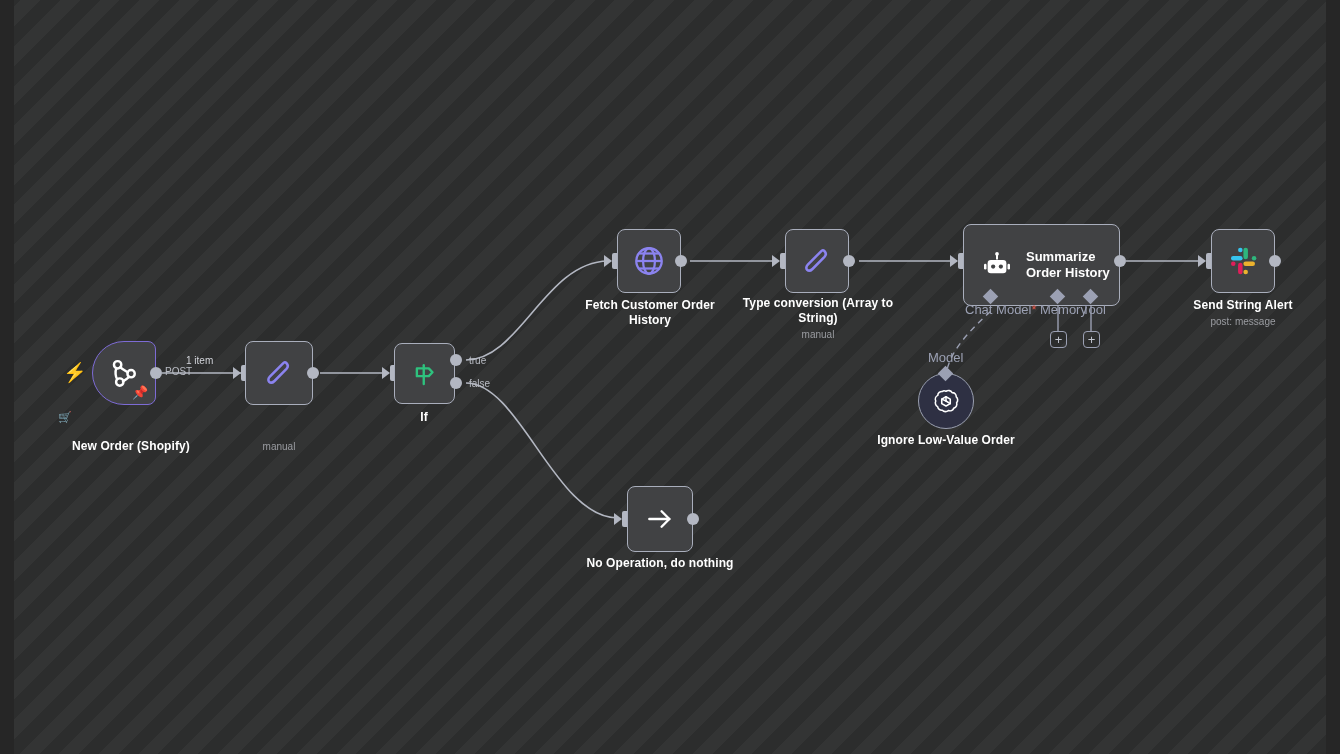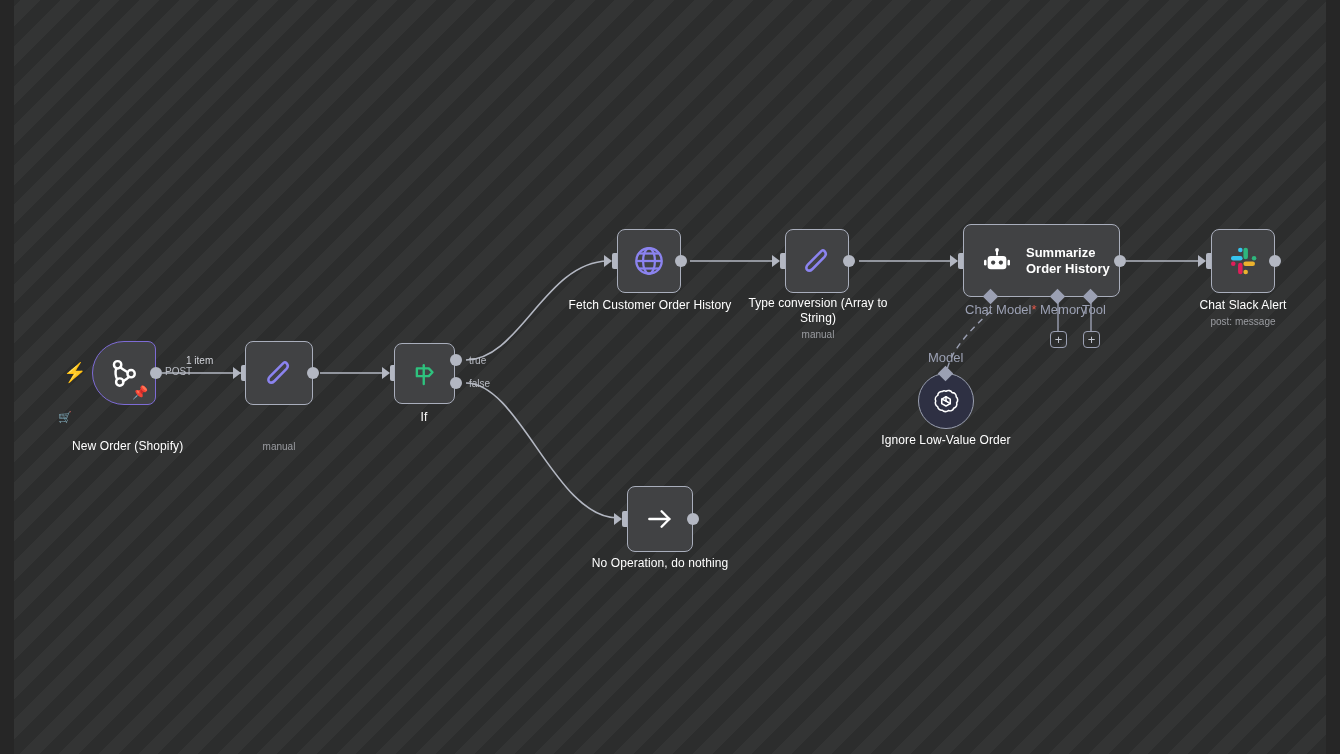--- a/index.html
+++ b/index.html
@@ -69,21 +69,21 @@
   .node-body.agent {
     justify-content: flex-start;
     padding-left: 18px;
     gap: 14px;
   }
   .node-label {
     position: absolute;
     text-align: center;
     color: #ffffff;
     font-size: 12px;
-    font-weight: normal;
+    font-weight: bold;
     line-height: 15px;
     letter-spacing: 0.1px;
   }
   .node-sub {
     position: absolute;
     text-align: center;
     color: #9a9ca1;
     font-size: 10px;
     line-height: 12px;
   }
@@ -281,21 +281,21 @@
       </span>
     </div>
     <div class="port-dot" style="left:58px; top:26px;"></div>
   </div>
   <div class="node-label" style="left:732px; top:296px; width:172px;">Type conversion (Array to String)</div>
   <div class="node-sub" style="left:732px; top:329px; width:172px;">manual</div>
 
   <div class="node" style="left:963px; top:224px; width:157px; height:73px;">
     <div class="port-in-tri" style="left:-13px; top:31px;"></div>
     <div class="port-in" style="left:-5px; top:29px;"></div>
-    <div class="node-body agent" style="left:0; top:0; width:157px; height:73px;">
+    <div class="node-body agent" style="left:0; top:0; width:157px; height:82px;">
       <span>
         <svg width="30" height="30" viewBox="0 0 24 24" fill="#ffffff">
           <rect x="4.5" y="8" width="15" height="10.5" rx="2.6"></rect>
           <rect x="11.2" y="3.6" width="1.6" height="4"></rect>
           <circle cx="12" cy="3.1" r="1.5"></circle>
           <rect x="1.6" y="11" width="2" height="4.6" rx="1"></rect>
           <rect x="20.4" y="11" width="2" height="4.6" rx="1"></rect>
           <circle cx="8.9" cy="13.2" r="1.7" fill="#414244"></circle>
           <circle cx="15.1" cy="13.2" r="1.7" fill="#414244"></circle>
         </svg>
@@ -336,21 +336,21 @@
           </g>
           <g fill="#E01E5A">
             <rect x="8.3" y="13.3" width="3.4" height="8.7" rx="1.7"></rect>
             <rect x="3" y="12.3" width="3.4" height="3.4" rx="1.7"></rect>
           </g>
         </svg>
       </span>
     </div>
     <div class="port-dot" style="left:58px; top:26px;"></div>
   </div>
-  <div class="node-label" style="left:1163px; top:298px; width:160px;">Chat Slack Alert</div>
+  <div class="node-label" style="left:1163px; top:298px; width:160px;">Send String Alert</div>
   <div class="node-sub" style="left:1163px; top:316px; width:160px;">post: message</div>
 
   <div class="node" style="left:918px; top:373px; width:56px; height:56px;">
     <div class="node-body round" style="left:0; top:0; width:56px; height:56px;">
       <span>
         <svg width="30" height="30" viewBox="0 0 24 24" fill="none" stroke="#ffffff" stroke-width="1.25" stroke-linecap="round" stroke-linejoin="round">
           <path d="M12 4.2 C 13.7 3.1 15.9 3.6 16.9 5.3 C 18.8 5.2 20.3 6.8 20.2 8.7
                    C 21.6 9.9 21.7 12.1 20.5 13.4 C 21.1 15.2 20.1 17.2 18.3 17.7
                    C 17.6 19.4 15.6 20.3 13.9 19.6 C 12.5 20.9 10.3 20.8 9.1 19.4
                    C 7.2 19.7 5.5 18.3 5.3 16.5 C 3.7 15.7 3 13.6 3.8 12

